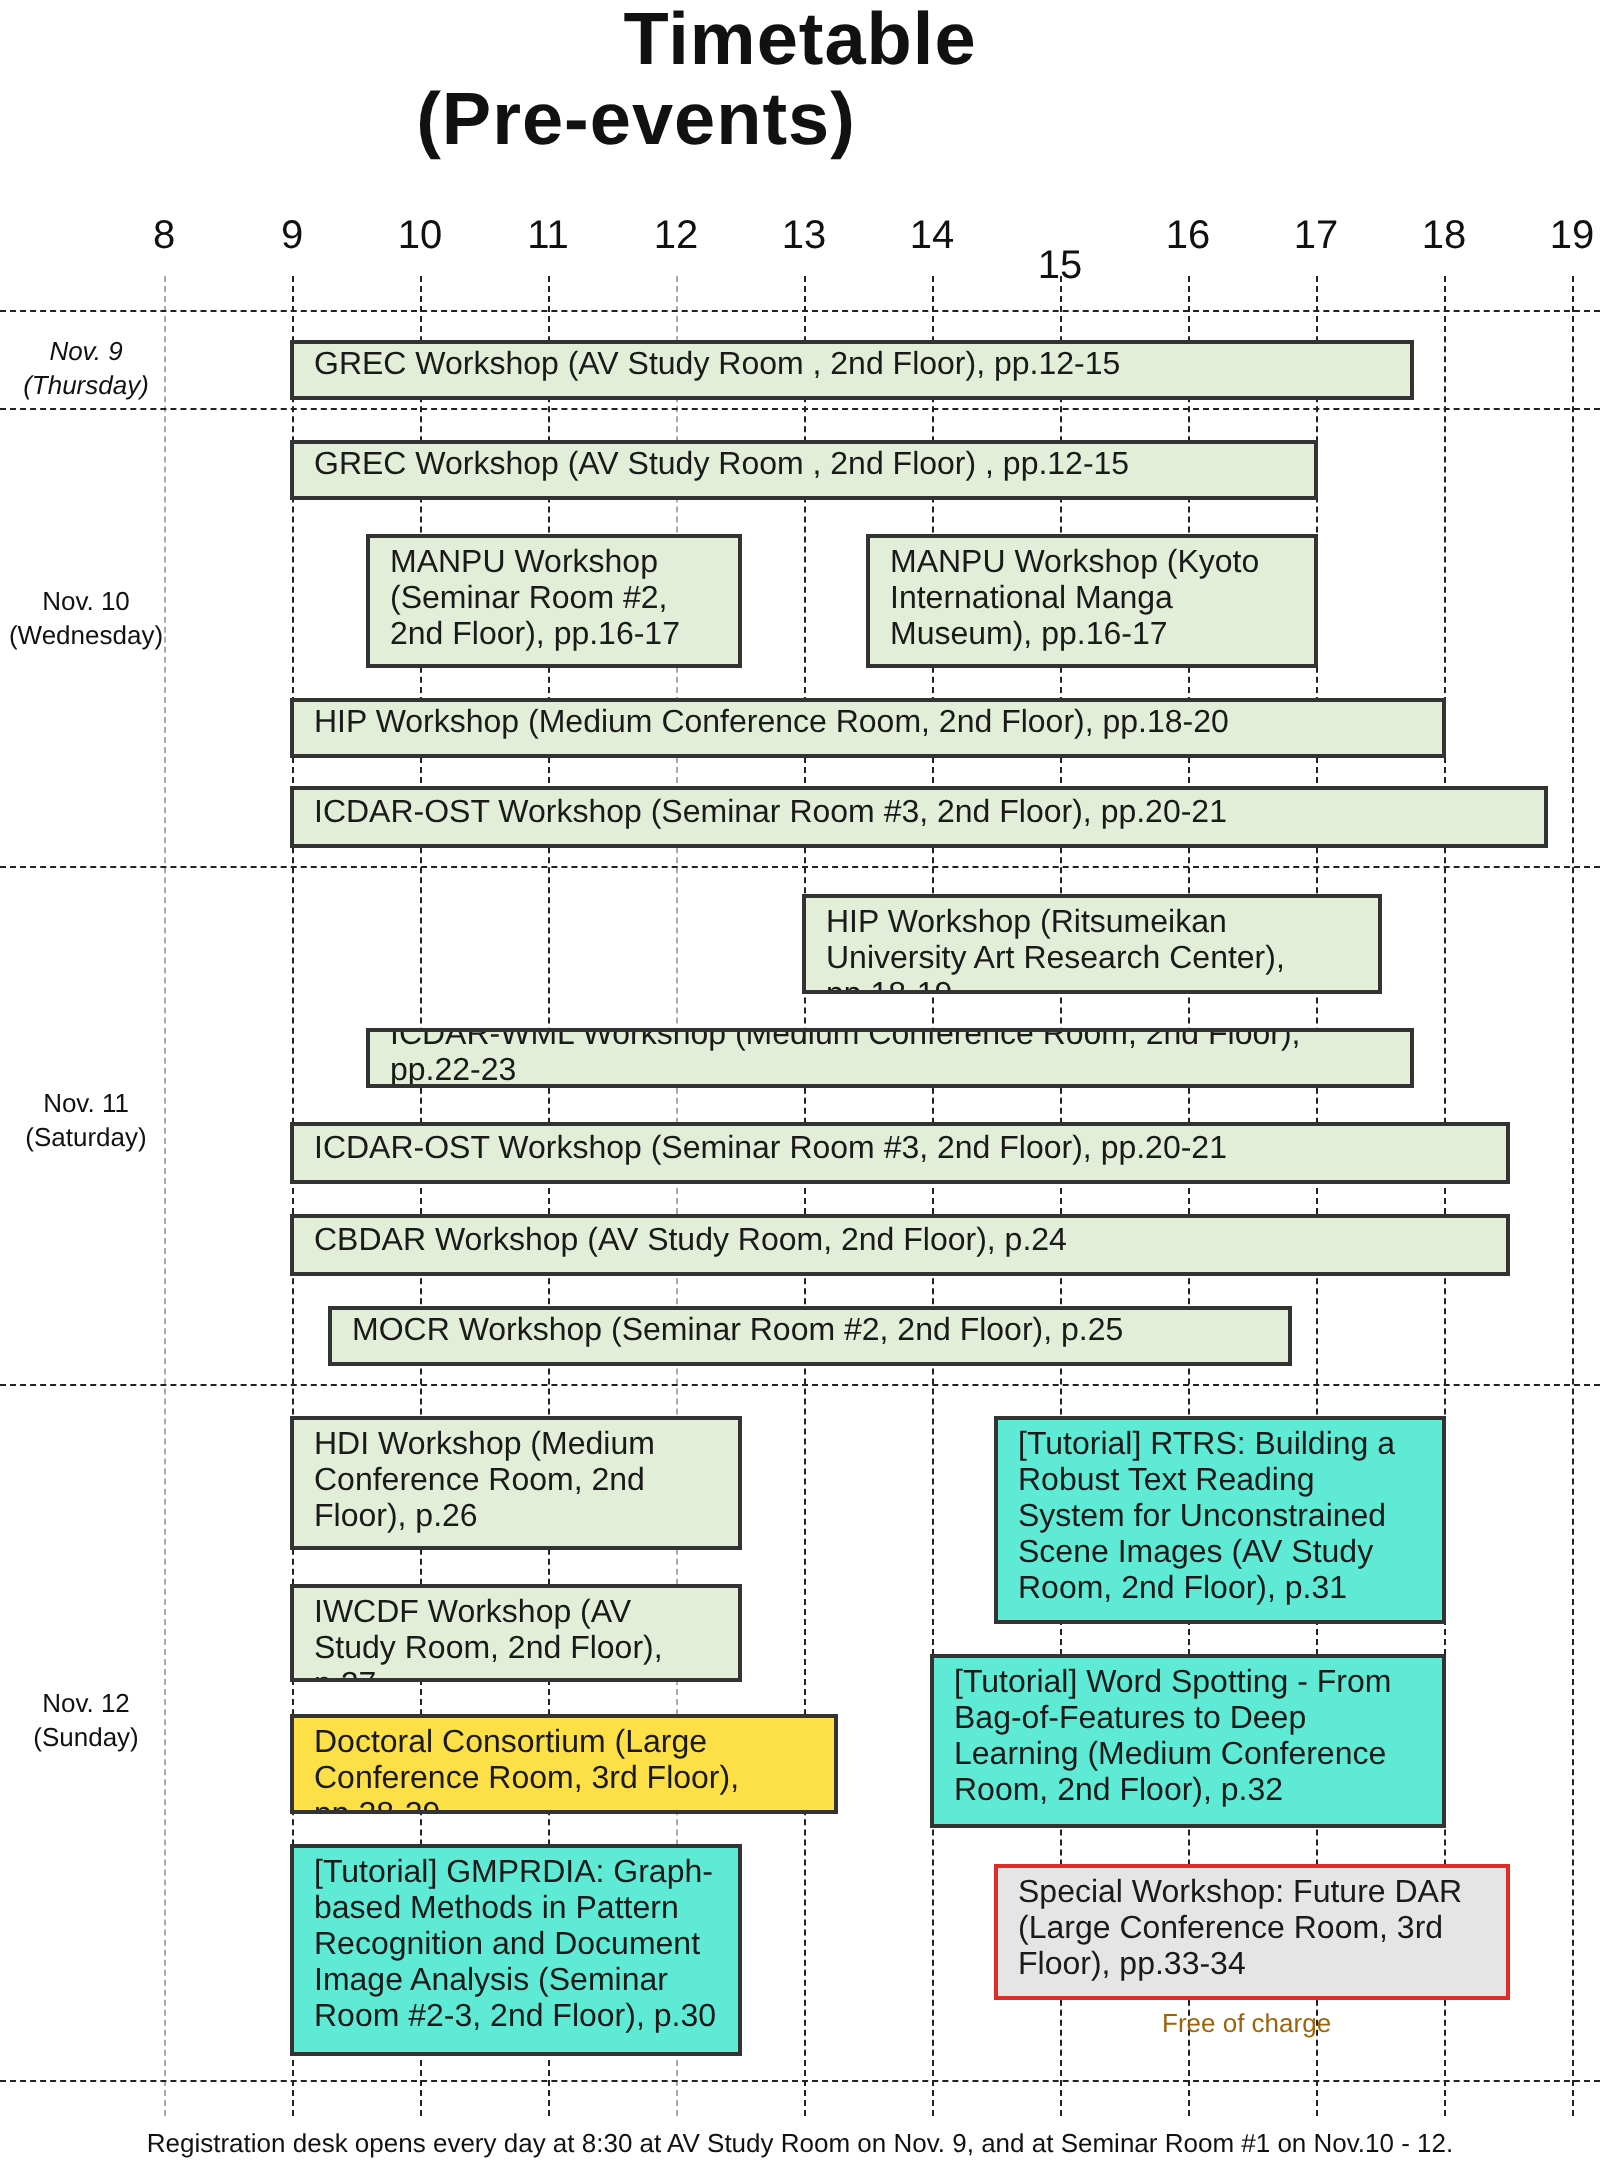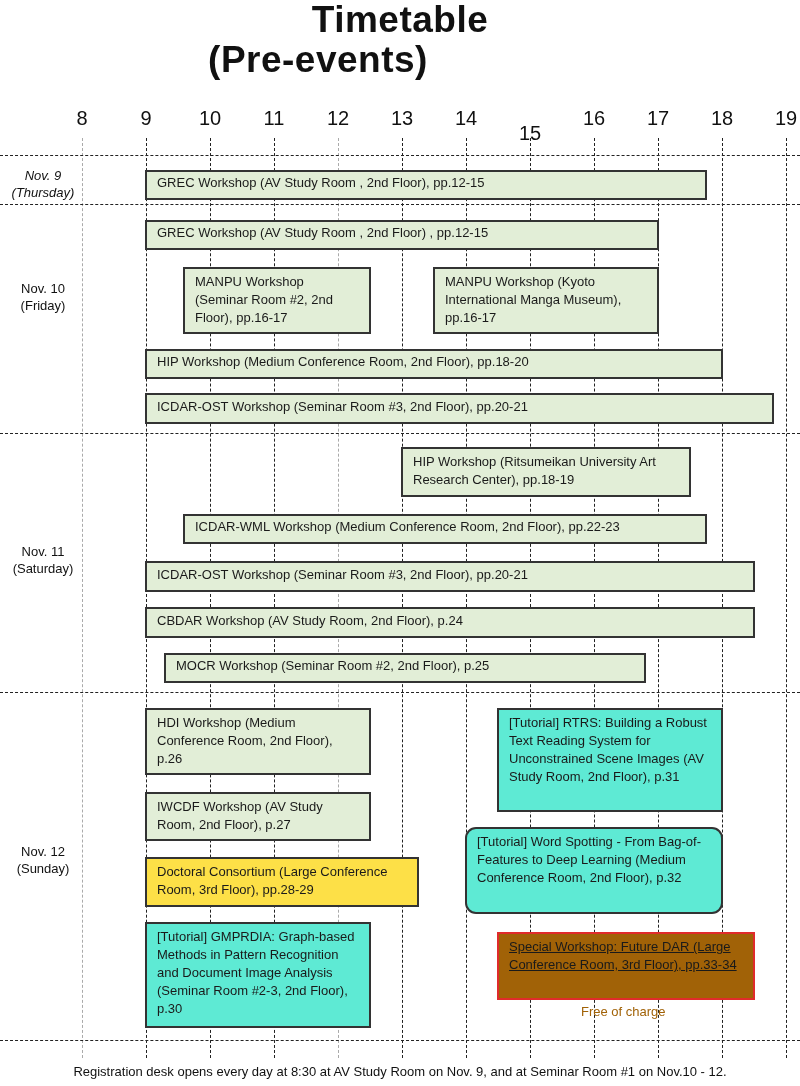--- a/index.html
+++ b/index.html
@@ -8,24 +8,24 @@
   #title { position:absolute; left:0; top:0; width:800px; text-align:center;
            font-size:37px; line-height:40px; font-weight:bold; letter-spacing:0.5px; padding-top:0px; }
   #title .line1 { position:absolute; left:0; width:800px; top:0; }
   #title .line2 { position:absolute; left:0; width:636px; top:40px; }
   .tick { position:absolute; top:107px; width:40px; margin-left:-20px; text-align:center; font-size:20px; }
   .vline { position:absolute; top:138px; width:0; border-left:1px dashed #222; }
   .vline.light { border-left-color:#aaa; }
   .hline { position:absolute; left:0; width:800px; height:0; border-top:1px dashed #222; }
   .day { position:absolute; left:0; width:86px; text-align:center; font-size:13px; line-height:17px; }
   .bar { position:absolute; box-sizing:border-box; border:2px solid #333; background:#e2eed7;
-         font-size:13px; line-height:18px; padding:4px 10px; color:#1a1a1a; overflow:hidden; }
+         font-size:16px; line-height:18px; padding:4px 10px; color:#1a1a1a; overflow:hidden; }
   .bar.green { background:#5eead4; border-color:#333; }
   .bar.orange { background:#fde047; }
-  .bar.purple { background:#a16207; border-color:#e02b2b;text-decoration:underline; }
+  .bar.purple { background:#e5e5e5; border-color:#e02b2b; }
   .bar.single { padding-top:0; display:flex; align-items:center; }
   .note { position:absolute; color:#e02b2b; font-size:13px; }
   #footer { position:absolute; left:0; width:800px; top:1064px; text-align:center; font-size:13px; }
 </style>
 </head>
 <body>
 
 <div id="title">
   <div class="line1">Timetable</div>
   <div class="line2">(Pre-events)</div>
@@ -60,23 +60,23 @@
     <div class="hline" style="top: 204px;"></div>
     <div class="hline" style="top: 433px;"></div>
     <div class="hline" style="top: 692px;"></div>
     <div class="hline" style="top: 1040px;"></div>
   </div>
 <div id="days">
     <div class="day" style="top: 167px; font-style: italic;">
       <div>Nov. 9</div>
       <div>(Thursday)</div>
     </div>
-    <div class="day" style="top: 280px; text-align: center;">
+    <div class="day" style="top: 292px; text-align: center;">
       <div>Nov. 10</div>
-      <div>(Friday)</div>
+      <div>(Wednesday)</div>
     </div>
     <div class="day" style="top: 543px;">
       <div>Nov. 11</div>
       <div>(Saturday)</div>
     </div>
     <div class="day" style="top: 843px;">
       <div>Nov. 12</div>
       <div>(Sunday)</div>
     </div>
   </div>
@@ -106,18 +106,18 @@
       <span>CBDAR Workshop (AV Study Room, 2nd Floor), p.24</span>
     </div>
     <div class="bar light single" style="left: 164px; width: 482px; top: 653px; height: 30px;">
       <span>MOCR Workshop (Seminar Room #2, 2nd Floor), p.25</span>
     </div>
     <div class="bar light" style="left: 145px; width: 226px; top: 708px; height: 67px;"><span>HDI Workshop (Medium Conference Room, 2nd Floor), p.26</span></div>
     <div class="bar light" style="left: 145px; width: 226px; top: 792px; height: 49px;"><span>IWCDF Workshop (AV Study Room, 2nd Floor), p.27</span></div>
     <div class="bar orange" style="left: 145px; width: 274px; top: 857px; height: 50px;"><span>Doctoral Consortium (Large Conference Room, 3rd Floor), pp.28-29</span></div>
     <div class="bar green" style="left: 145px; width: 226px; top: 922px; height: 106px;"><span>[Tutorial] GMPRDIA: Graph-based Methods in Pattern Recognition and Document Image Analysis (Seminar Room #2-3, 2nd Floor), p.30</span></div>
     <div class="bar green" style="left: 497px; width: 226px; top: 708px; height: 104px;"><span>[Tutorial] RTRS: Building a Robust Text Reading System for Unconstrained Scene Images (AV Study Room, 2nd Floor), p.31</span></div>
-    <div class="bar green" style="left: 465px; width: 258px; top: 827px; height: 87px; border-radius: 11px;"><span>[Tutorial] Word Spotting - From Bag-of-Features to Deep Learning (Medium Conference Room, 2nd Floor), p.32</span></div>
+    <div class="bar green" style="left: 465px; width: 258px; top: 827px; height: 87px;"><span>[Tutorial] Word Spotting - From Bag-of-Features to Deep Learning (Medium Conference Room, 2nd Floor), p.32</span></div>
     <div class="bar purple" style="left: 497px; width: 258px; top: 932px; height: 68px;"><span>Special Workshop: Future DAR (Large Conference Room, 3rd Floor), pp.33-34</span></div>
     <div class="note" style="left: 581px; top: 1004px; color: #a16207;">Free of charge</div>
   </div>
 
 <div id="footer">Registration desk opens every day at 8:30 at AV Study Room on Nov. 9, and at Seminar Room #1 on Nov.10  - 12.</div>
 
 </body></html>

